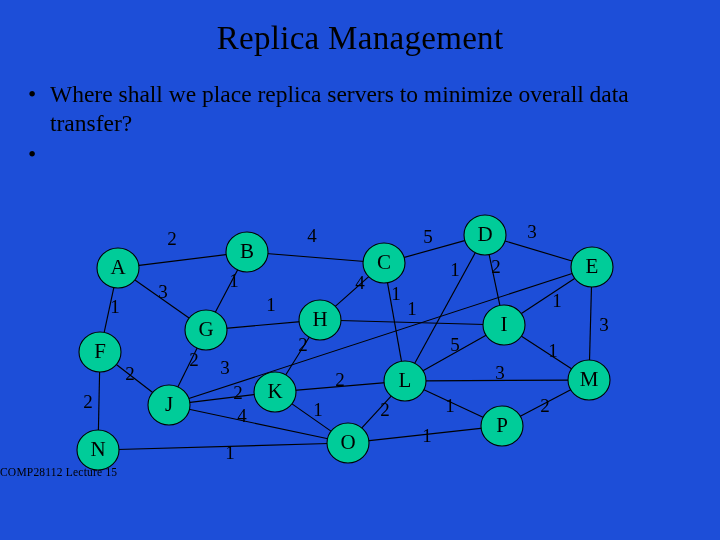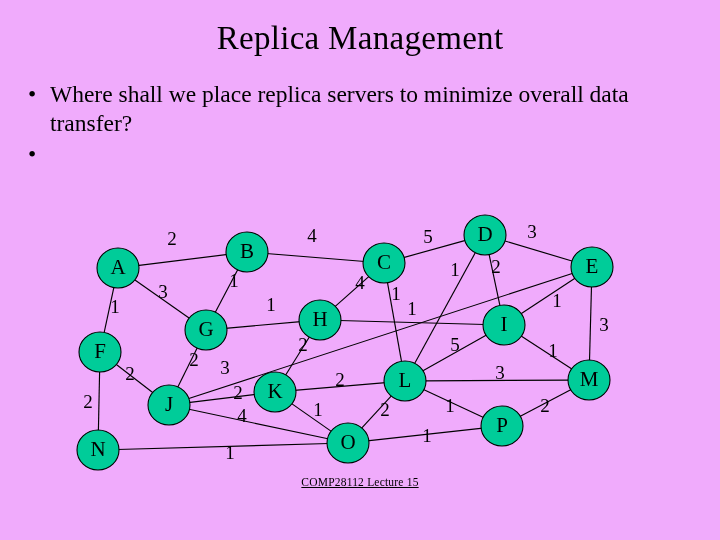--- a/index.html
+++ b/index.html
@@ -4,21 +4,21 @@
 <style>
   html, body {
     margin: 0;
     padding: 0;
     background: #ffffff;
   }
   #slide {
     position: relative;
     width: 720px;
     height: 540px;
-    background: #f0abfc;
+    background: #1d4ed8;
     overflow: hidden;
     font-family: "Liberation Serif", "DejaVu Serif", serif;
     color: #000000;
   }
   #slide-title {
     position: absolute;
     left: 0;
     top: 18px;
     width: 720px;
     text-align: center;
@@ -80,27 +80,25 @@
   .node-label {
     font-family: "Liberation Serif", "DejaVu Serif", serif;
     font-size: 21px;
     fill: #000000;
     text-anchor: middle;
     dominant-baseline: middle;
   }
   #footer {
     position: absolute;
     left: 0;
-    top: 476px;
-    width: 720px;
-    text-align: center;
+    top: 466px;
+    width: 720px;
     font-size: 11.5px;
     letter-spacing: .2px;
     color: #000000;
-    text-decoration: underline;
   }
 </style>
 </head>
 <body>
 
 <div id="slide">
 
   <div id="slide-title">Replica Management</div>
 
   <div id="bullets">

